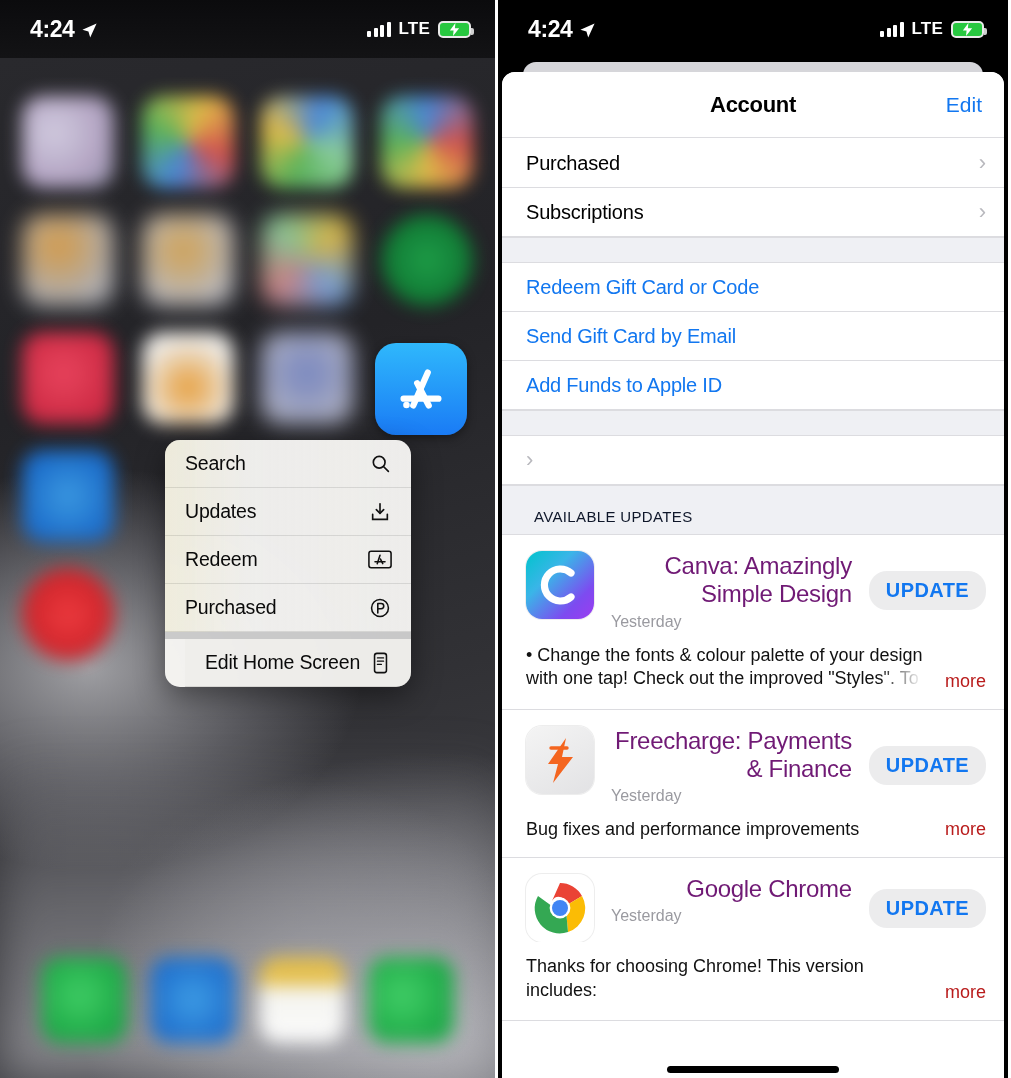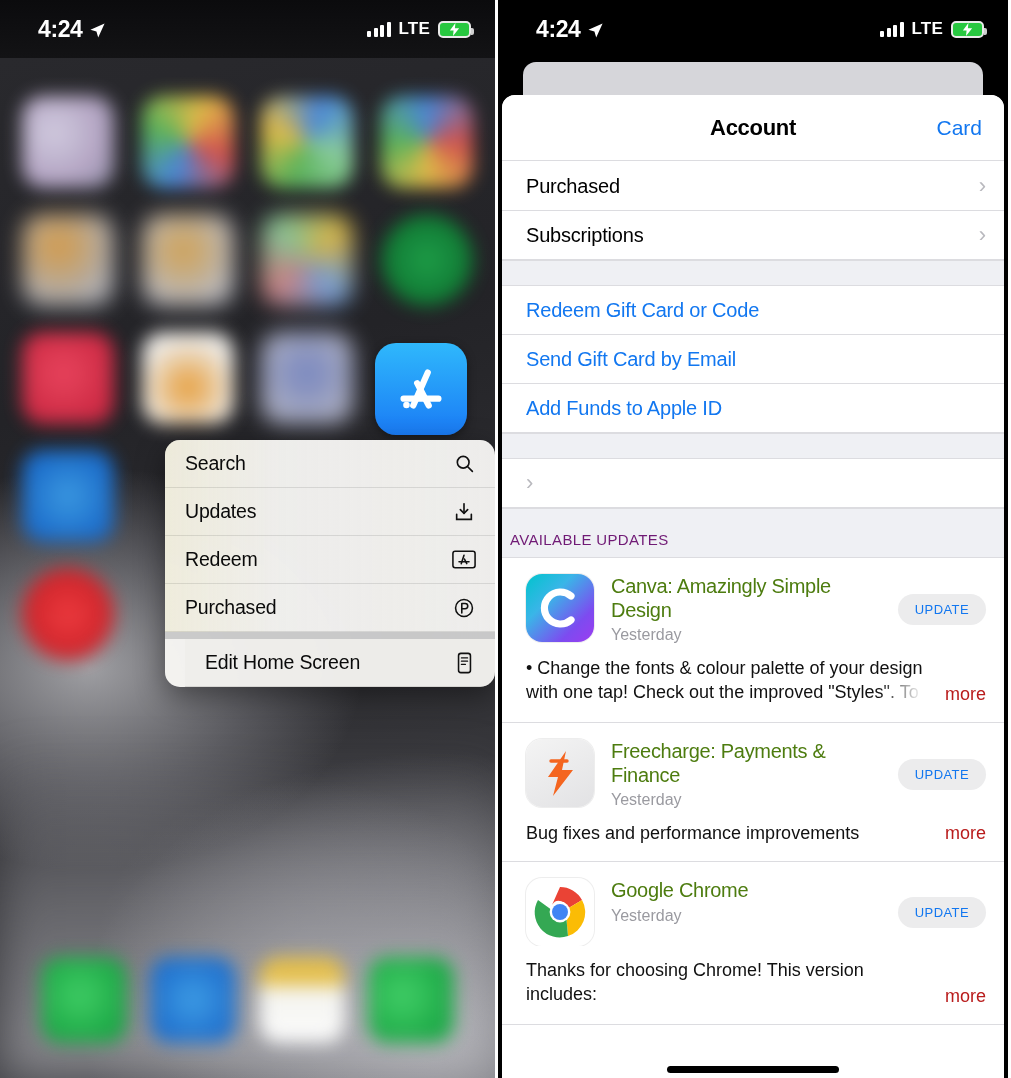--- a/index.html
+++ b/index.html
@@ -16,21 +16,21 @@
       radial-gradient(ellipse 380px 280px at 18% 62%, rgba(168,168,172,0.92) 0%, rgba(120,120,126,0.55) 45%, rgba(40,40,44,0) 72%),
       radial-gradient(ellipse 300px 240px at 62% 88%, rgba(140,140,146,0.55) 0%, rgba(40,40,44,0) 70%),
       radial-gradient(ellipse 520px 400px at 88% 95%, rgba(190,190,196,0.75) 0%, rgba(40,40,44,0) 68%),
       linear-gradient(165deg, #2a2a2e 0%, #232327 35%, #313135 65%, #46464b 100%);
   }
   .wallpaper::after{ content:""; position:absolute; left:0; right:0; bottom:0; height:330px;
     background:linear-gradient(to bottom, rgba(150,150,156,0) 0%, rgba(170,170,176,0.35) 40%, rgba(205,205,210,0.55) 100%);
     filter:blur(24px);}
 
   .statusbar { position:absolute; top:0; left:0; right:0; height:58px; z-index:9;
-    display:flex; align-items:center; justify-content:space-between; padding:0 24px 0 38px;
+    display:flex; align-items:center; justify-content:space-between; padding:0 24px 0 30px;
     background:linear-gradient(to bottom,#0b0b0d 0%, #131315 100%); color:#fff; }
   .sb-left { display:flex; align-items:center; gap:7px; }
   .sb-time { font-size:23px; font-weight:700; letter-spacing:-0.4px; }
   .loc-arrow { width:17px; height:17px; margin-top:2px; }
   .sb-right { display:flex; align-items:center; gap:8px; }
   .bars { display:flex; align-items:flex-end; gap:2.5px; height:16px; }
   .bars i { display:block; width:4px; background:#fff; border-radius:1px; }
   .bars i:nth-child(1){height:6px;} .bars i:nth-child(2){height:9px;}
   .bars i:nth-child(3){height:12px;} .bars i:nth-child(4){height:15px;}
   .lte { font-size:17px; font-weight:600; letter-spacing:0.2px; }
@@ -50,67 +50,67 @@
   .appstore-icon { position:absolute; left:375px; top:343px; width:92px; height:92px; border-radius:21px;
     background:linear-gradient(to bottom,#2fb8fc 0%, #1a7bf5 100%);
     display:flex; align-items:center; justify-content:center; z-index:4;
     box-shadow:0 3px 10px rgba(0,0,0,0.4); }
 
   .dock { position:absolute; left:0; right:0; bottom:26px; height:104px; z-index:2;
     display:flex; justify-content:space-around; align-items:center; padding:0 30px; }
   .dock-icon { width:86px; height:86px; border-radius:20px; }
 
   
-  .ctx-menu { position:absolute; left:165px; top:440px; width:330px; z-index:20;
+  .ctx-menu { position:absolute; left:165px; top:440px; width:246px; z-index:20;
     border-radius:15px; overflow:hidden; background:rgba(248,247,244,0.96);
     box-shadow:0 9px 30px rgba(0,0,0,0.42); backdrop-filter:blur(22px); }
   .ctx-item { height:48px; display:flex; align-items:center; justify-content:space-between;
     padding:0 19px 0 20px; font-size:19.5px; color:#0a0a0a; letter-spacing:-0.2px;
     border-bottom:1px solid rgba(0,0,0,0.10); background:linear-gradient(to right, rgba(236,232,205,0.55), rgba(232,232,234,0.2) 35%, rgba(230,230,232,0.12)); }
   .ctx-item.plain { background:rgba(232,231,228,0.35);margin-left:20px; }
   .ctx-item.destructive { color:#f03a2f; border-bottom:none; }
   .ctx-gap { height:7px; background:rgba(170,170,172,0.55); }
   .ctx-ico { width:24px; height:24px; display:flex; align-items:center; justify-content:center; }
 
   
   .phone-right { position:relative; width:510px; height:1078px; overflow:hidden; background:#000; }
   .sb-dark { background:#000; }
   .sheet-back { position:absolute; left:25px; right:25px; top:62px; height:60px;
     background:#d6d6da; border-radius:13px 13px 0 0; }
   .sheet { position:absolute; left:4px; right:4px; top:72px; bottom:0;
-    background:#fff; border-radius:13px 13px 0 0; overflow:hidden;margin-top:23px; }
+    background:#fff; border-radius:13px 13px 0 0; overflow:hidden; }
   .sheet-header { height:66px; position:relative; display:flex; align-items:center;
     justify-content:center; background:#fff; border-bottom:1px solid #dcdce0; }
   .sheet-title { font-size:22px; font-weight:700; color:#000; letter-spacing:-0.3px; }
   .done-btn { position:absolute; right:22px; top:50%; transform:translateY(-50%);
     font-size:21px; color:#1277f0; font-weight:400; }
 
   .scroll { position:absolute; top:67px; left:0; right:0; bottom:0; overflow:hidden; background:#fff; }
   .sec-gap { height:26px; background:#eff0f4; border-top:1px solid #dcdce0; border-bottom:1px solid #dcdce0; }
   .row { height:49px; display:flex; align-items:center; justify-content:space-between;
     padding:0 18px 0 24px; font-size:20px; color:#000; border-bottom:1px solid #dcdce0;
     background:#fff; letter-spacing:-0.2px; }
   .row.link { color:#1277f0; }
   .chev { color:#b9b9be; font-size:22px; font-weight:300; line-height:1; }
 
-  .sec-head { height:50px; display:flex; align-items:flex-end; padding:0 0 9px 8px;
-    background:#eff0f4; font-size:15px; color:#701a75; letter-spacing:0.35px;
+  .sec-head { height:50px; display:flex; align-items:flex-end; padding:0 0 9px 32px;
+    background:#eff0f4; font-size:15px; color:#0f172a; letter-spacing:0.35px;
     border-top:1px solid #dcdce0; border-bottom:1px solid #dcdce0; }
   .badge { min-width:33px; height:33px; padding:0 8px; border-radius:17px; background:#f61b1b;
     color:#fff; font-size:17px; font-weight:600; display:flex; align-items:center;
     justify-content:center; margin-right:6px; }
 
   .app-row { padding:16px 18px 0 24px; display:flex; gap:17px; background:#fff; }
   .app-icon { width:68px; height:68px; border-radius:16px; flex:0 0 68px; overflow:hidden;
     position:relative; box-shadow:0 0 0 1px rgba(0,0,0,0.07); }
   .app-meta { flex:1; min-width:0; padding-top:1px; }
-  .app-name { font-size:20px; color:#4d7c0f; line-height:1.18; letter-spacing:-0.3px; }
+  .app-name { font-size:24px; color:#701a75; line-height:1.18; letter-spacing:-0.3px;text-align:right; }
   .app-date { font-size:16px; color:#9a9aa0; margin-top:4px; }
   .upd-btn { align-self:center; background:#ececed; border-radius:18px; padding:8px 17px;
-    font-size:13px; font-weight:400; color:#1277f0; letter-spacing:0.4px; flex:0 0 auto; }
+    font-size:20px; font-weight:700; color:#1277f0; letter-spacing:0.4px; flex:0 0 auto; }
   .app-desc { position:relative; padding:13px 18px 15px 24px; font-size:18px; color:#111;
     line-height:1.32; display:flex; align-items:flex-end; gap:8px; background:#fff;
     border-bottom:1px solid #dcdce0; }
   .desc-text { flex:1; min-width:0; max-height:50px; overflow:hidden; position:relative; }
   .desc-text.fade::after { content:""; position:absolute; right:0; bottom:0; width:58px; height:24px;
     background:linear-gradient(to right, rgba(255,255,255,0), #fff 75%); }
   .more { color:#b91c1c; font-size:18px; flex:0 0 auto; }
   .home-ind { position:absolute; bottom:5px; left:50%; transform:translateX(-50%);
     width:172px; height:7px; background:#000; border-radius:4px; z-index:30; }
 </style>
@@ -273,21 +273,21 @@
           </svg>
         </span>
       </div>
     </div>
 
     <div class="sheet-back"></div>
 
     <div class="sheet">
       <div class="sheet-header">
         <span class="sheet-title">Account</span>
-        <span class="done-btn">Card</span>
+        <span class="done-btn">Edit</span>
       </div>
 
       <div class="scroll">
 
         <div class="row">
           <span>Purchased</span>
           <span class="chev">›</span>
         </div>
         <div class="row">
           <span>Subscriptions</span>

